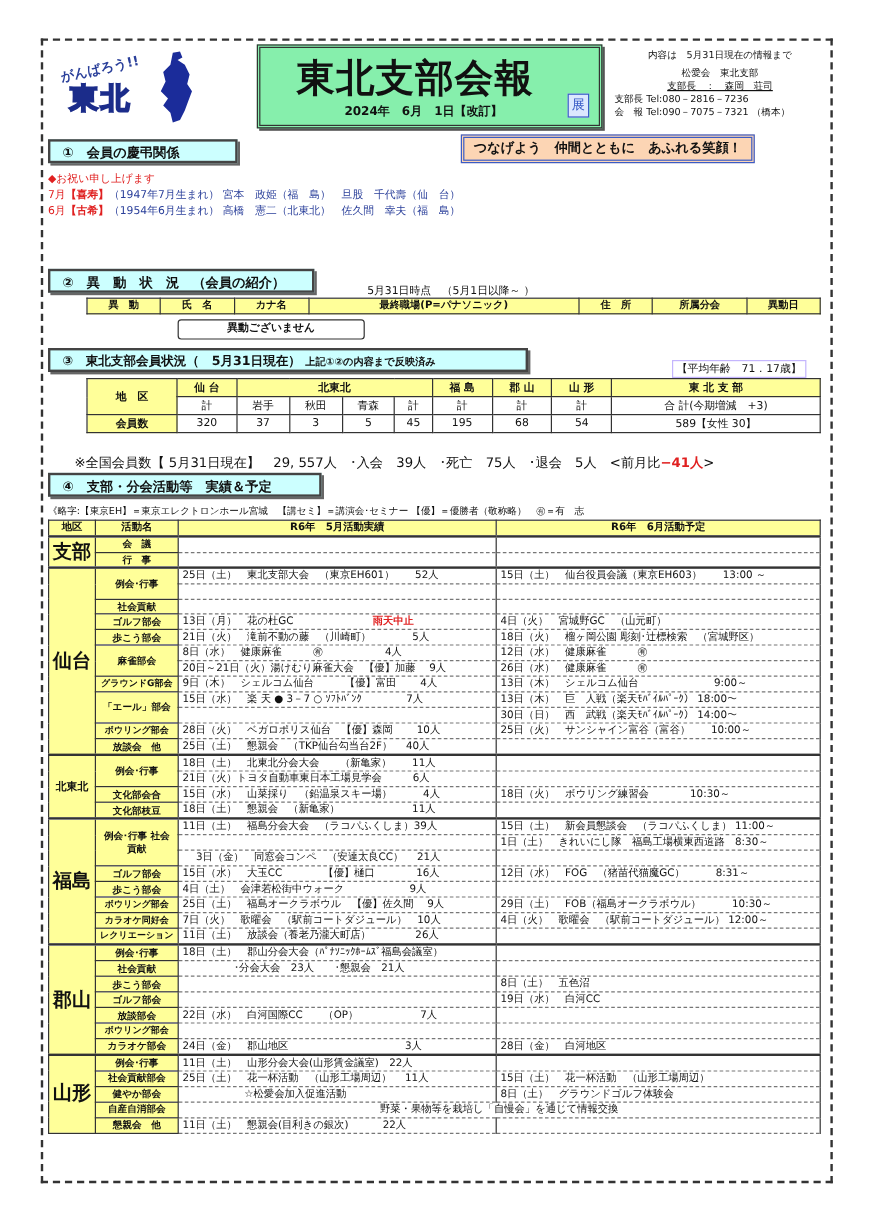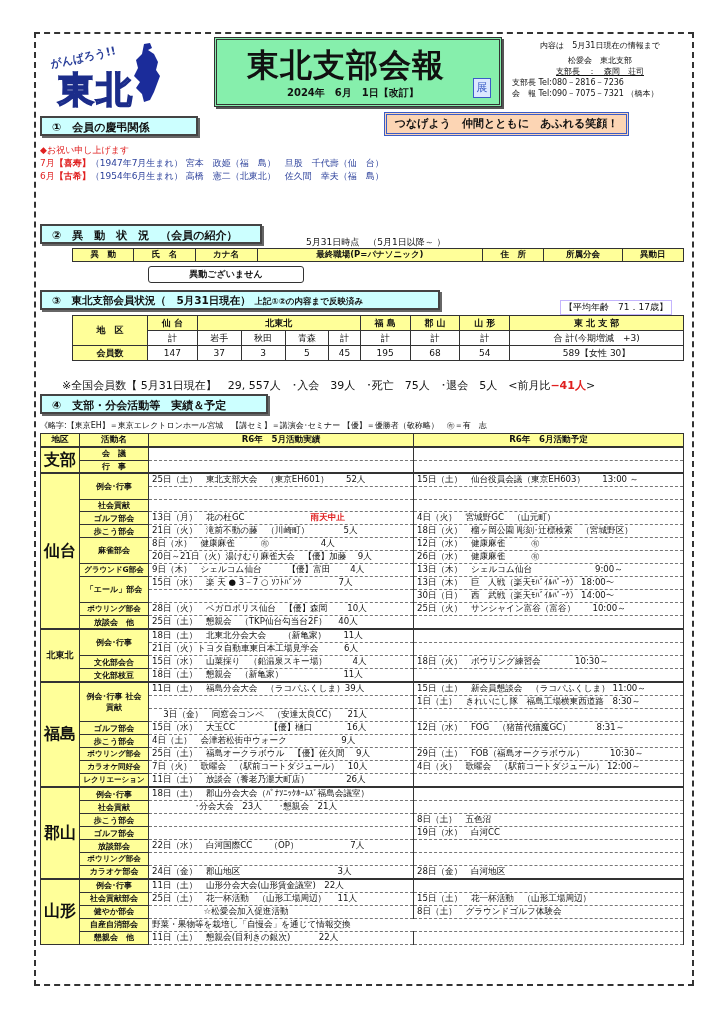--- a/index.html
+++ b/index.html
@@ -2,21 +2,21 @@
 <html><head>
 <meta charset="utf-8">
 <style>
   html,body{margin:0;padding:0;background:#fff;}
   body{width:724px;height:1024px;position:relative;font-family:"DejaVu Sans","Liberation Sans",sans-serif;color:#111;overflow:hidden;}
   .page{position:absolute;left:34px;top:32px;width:656px;height:950px;border:2px dashed #333;}
   .abs{position:absolute;}
   
   .logo{left:44px;top:40px;width:120px;height:64px;}
   .logo .slogan{position:absolute;left:6px;top:10px;font-size:11px;font-weight:bold;color:#2a3f9a;transform:rotate(-12deg);white-space:nowrap;}
-  .logo .big{position:absolute;left:14px;top:26px;font-size:36px;font-weight:bold;color:#9eb3f0;-webkit-text-stroke:1.5px #1b2c8a;letter-spacing:2px;}
+  .logo .big{position:absolute;left:14px;top:26px;font-size:24px;font-weight:bold;color:#9eb3f0;-webkit-text-stroke:1.5px #1b2c8a;letter-spacing:2px;}
   .logo svg{position:absolute;left:86px;top:2px;}
   .titlebox{left:214px;top:37px;width:282px;height:64px;background:#86efac;border:3px double #333;box-shadow:2px 2px 0 #555;}
   .titlebox .t{position:absolute;left:30px;top:4px;font-size:32px;font-weight:bold;letter-spacing:1px;font-family:"DejaVu Serif","Liberation Serif",serif;}
   .titlebox .d{position:absolute;left:70px;top:46px;font-size:10px;font-weight:bold;}
   .titlebox .stamp{position:absolute;left:256px;top:38px;width:16px;height:18px;border:1px solid #3a5cc7;background:#dce8ff;color:#3a5cc7;font-size:11px;text-align:center;line-height:18px;}
   .info{left:512px;top:40px;width:176px;font-size:8px;line-height:11px;}
   .info .c{text-align:center;}
   .info .u{text-decoration:underline;}
   
   .sec{background:#ccffff;border:2px solid #444;box-shadow:2px 2px 0 #666;font-size:11px;font-weight:bold;padding:2px 10px;box-sizing:border-box;white-space:nowrap;}
@@ -110,21 +110,21 @@
     <td>秋田</td>
     <td>青森</td>
     <td>計</td>
     <td>計</td>
     <td>計</td>
     <td>計</td>
     <td>合 計(今期増減　+3)</td>
   </tr>
   <tr>
     <td class="y">会員数</td>
-    <td>147</td>
+    <td>320</td>
     <td>37</td>
     <td>3</td>
     <td>5</td>
     <td>45</td>
     <td>195</td>
     <td>68</td>
     <td>54</td>
     <td>589【女性 30】</td>
   </tr>
 </tbody>
@@ -324,21 +324,21 @@
         <td class="c">25日（土）　花一杯活動　（山形工場周辺）　 11人</td>
         <td class="c">15日（土）　花一杯活動　（山形工場周辺）</td>
       </tr>
   <tr>
         <td class="act">健やか部会</td>
         <td class="c">　　　　　　☆松愛会加入促進活動</td>
         <td class="c"> 8日（土）　グラウンドゴルフ体験会</td>
       </tr>
   <tr>
         <td class="act">自産自消部会</td>
-        <td class="c" colspan="2" style="">野菜・果物等を栽培し「自慢会」を通じて情報交換</td>
+        <td class="c" colspan="2" style="text-align:center">野菜・果物等を栽培し「自慢会」を通じて情報交換</td>
       </tr>
   <tr>
         <td class="act">懇親会　他</td>
         <td class="c">11日（土）　懇親会(目利きの銀次)　　　 22人</td>
         <td class="c"></td>
       </tr>
 </tbody>
   </table>
 
 </body></html>

